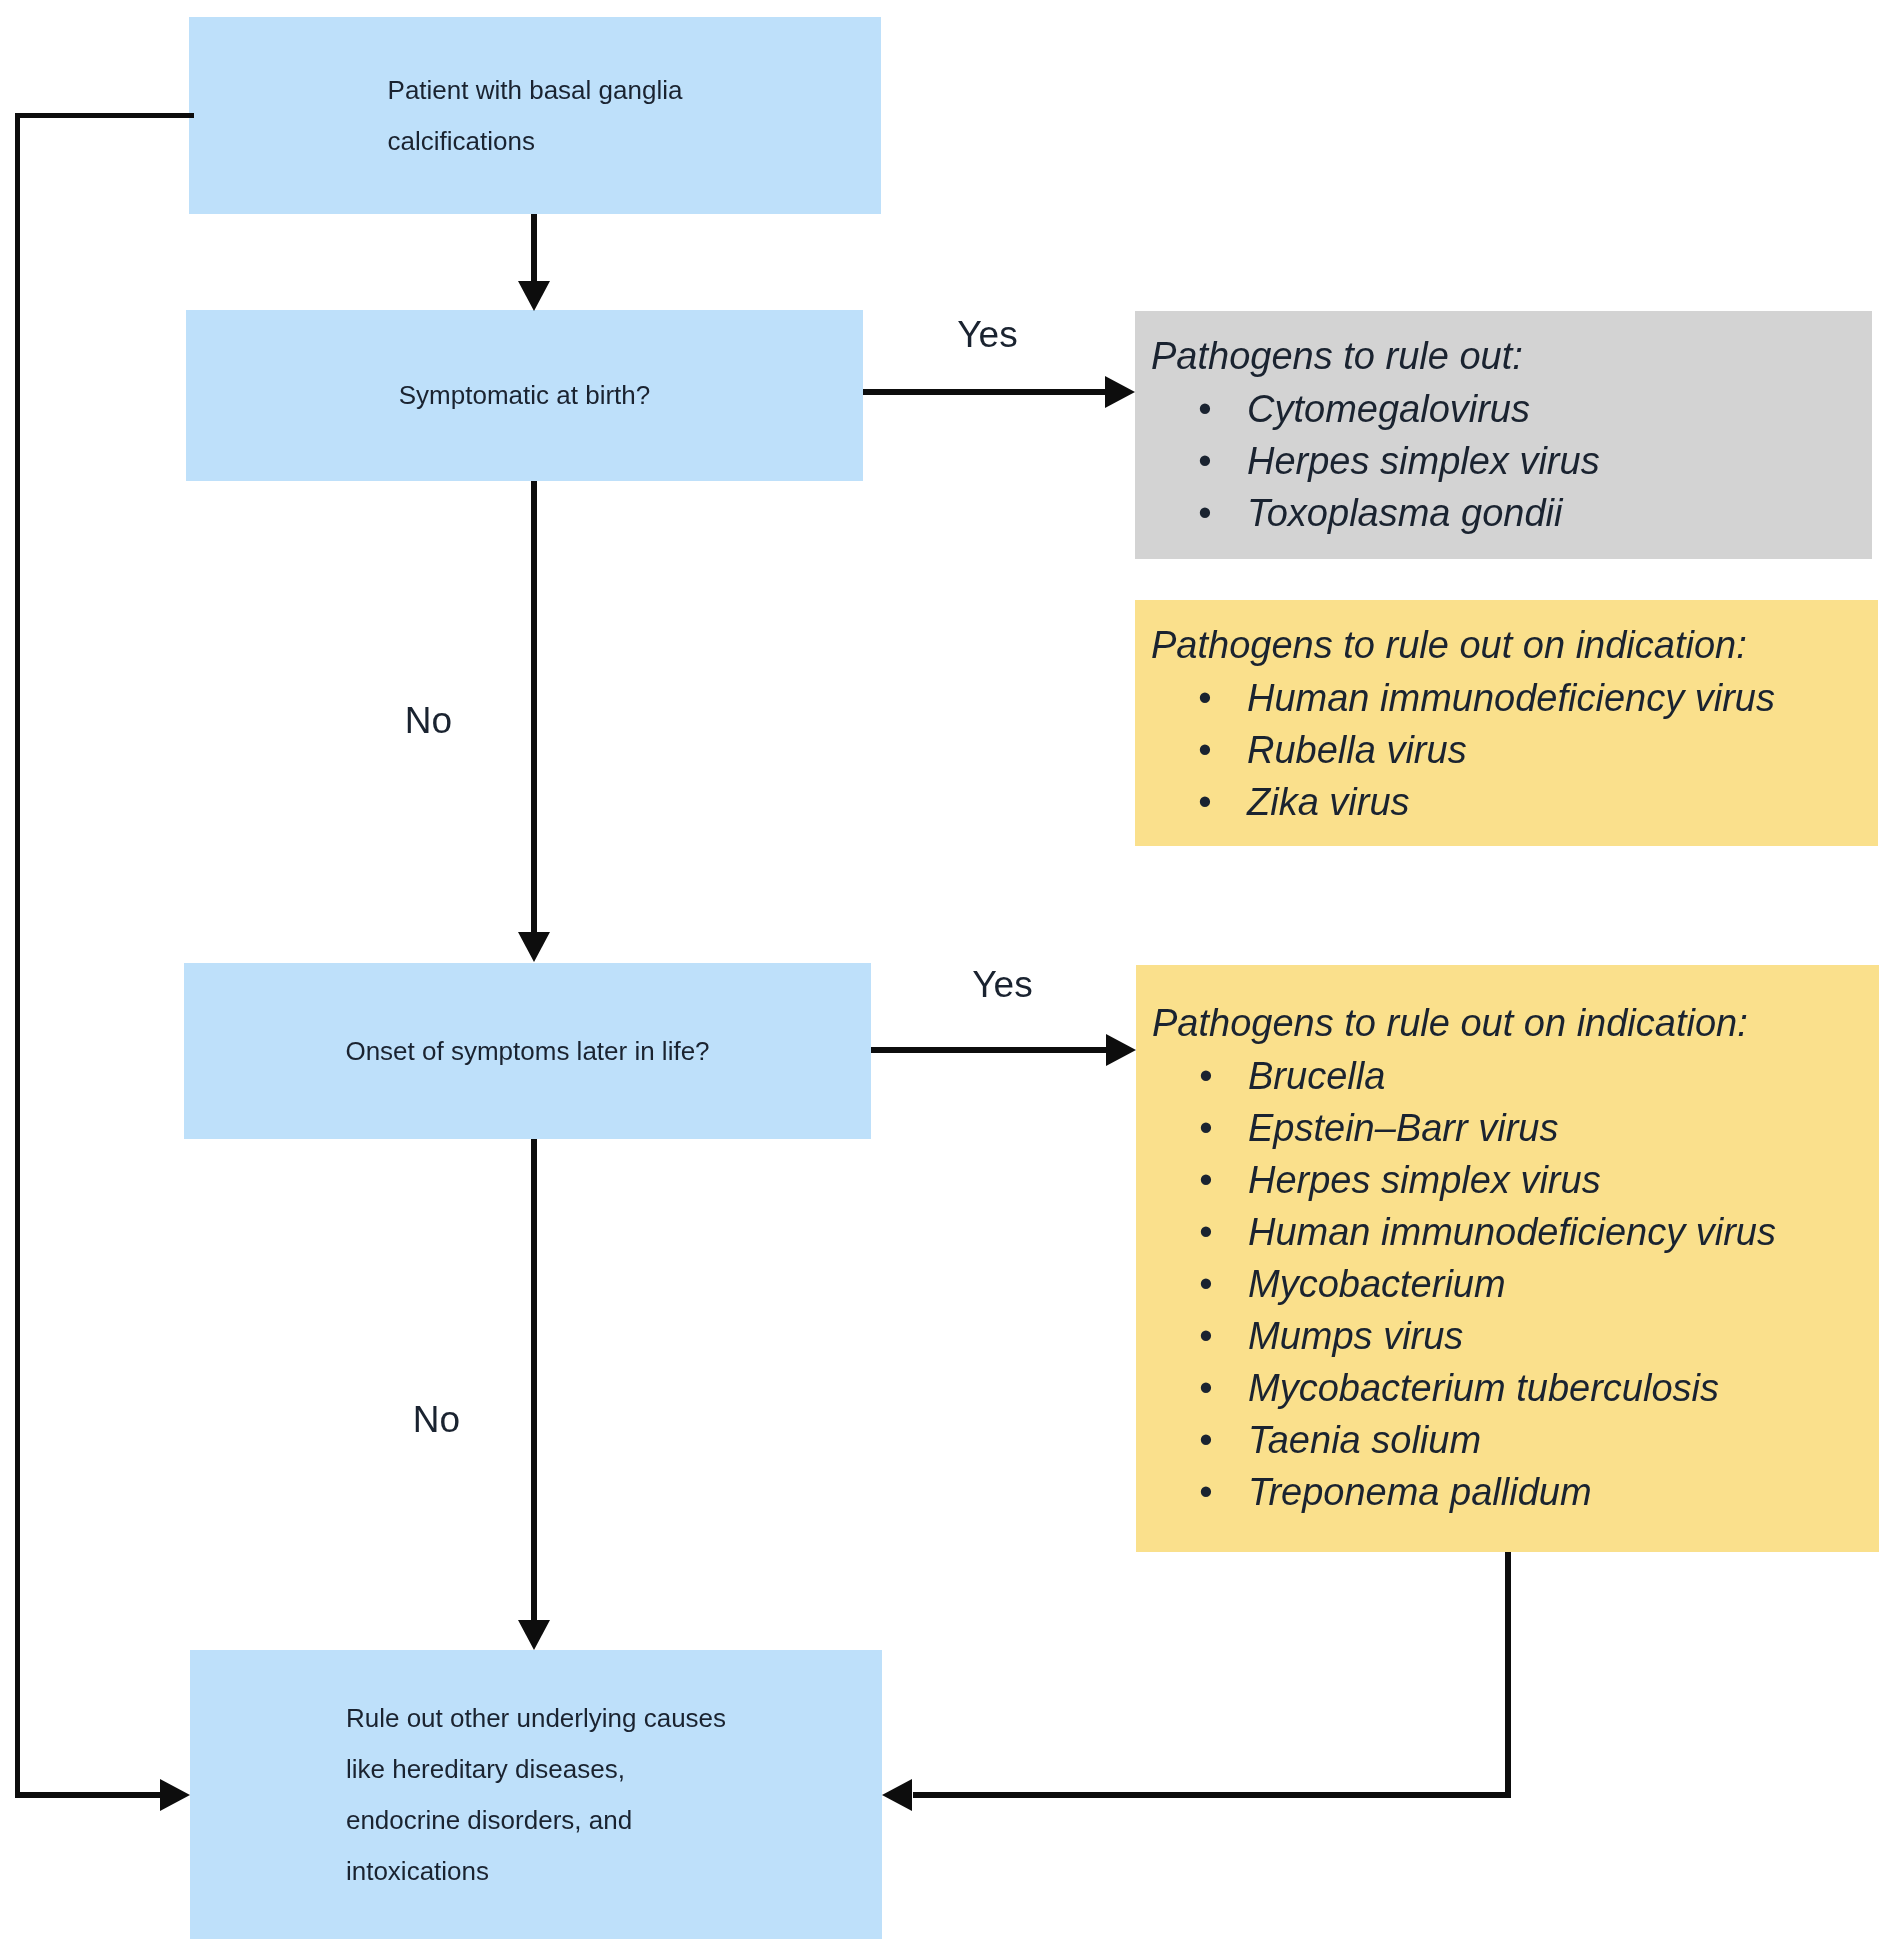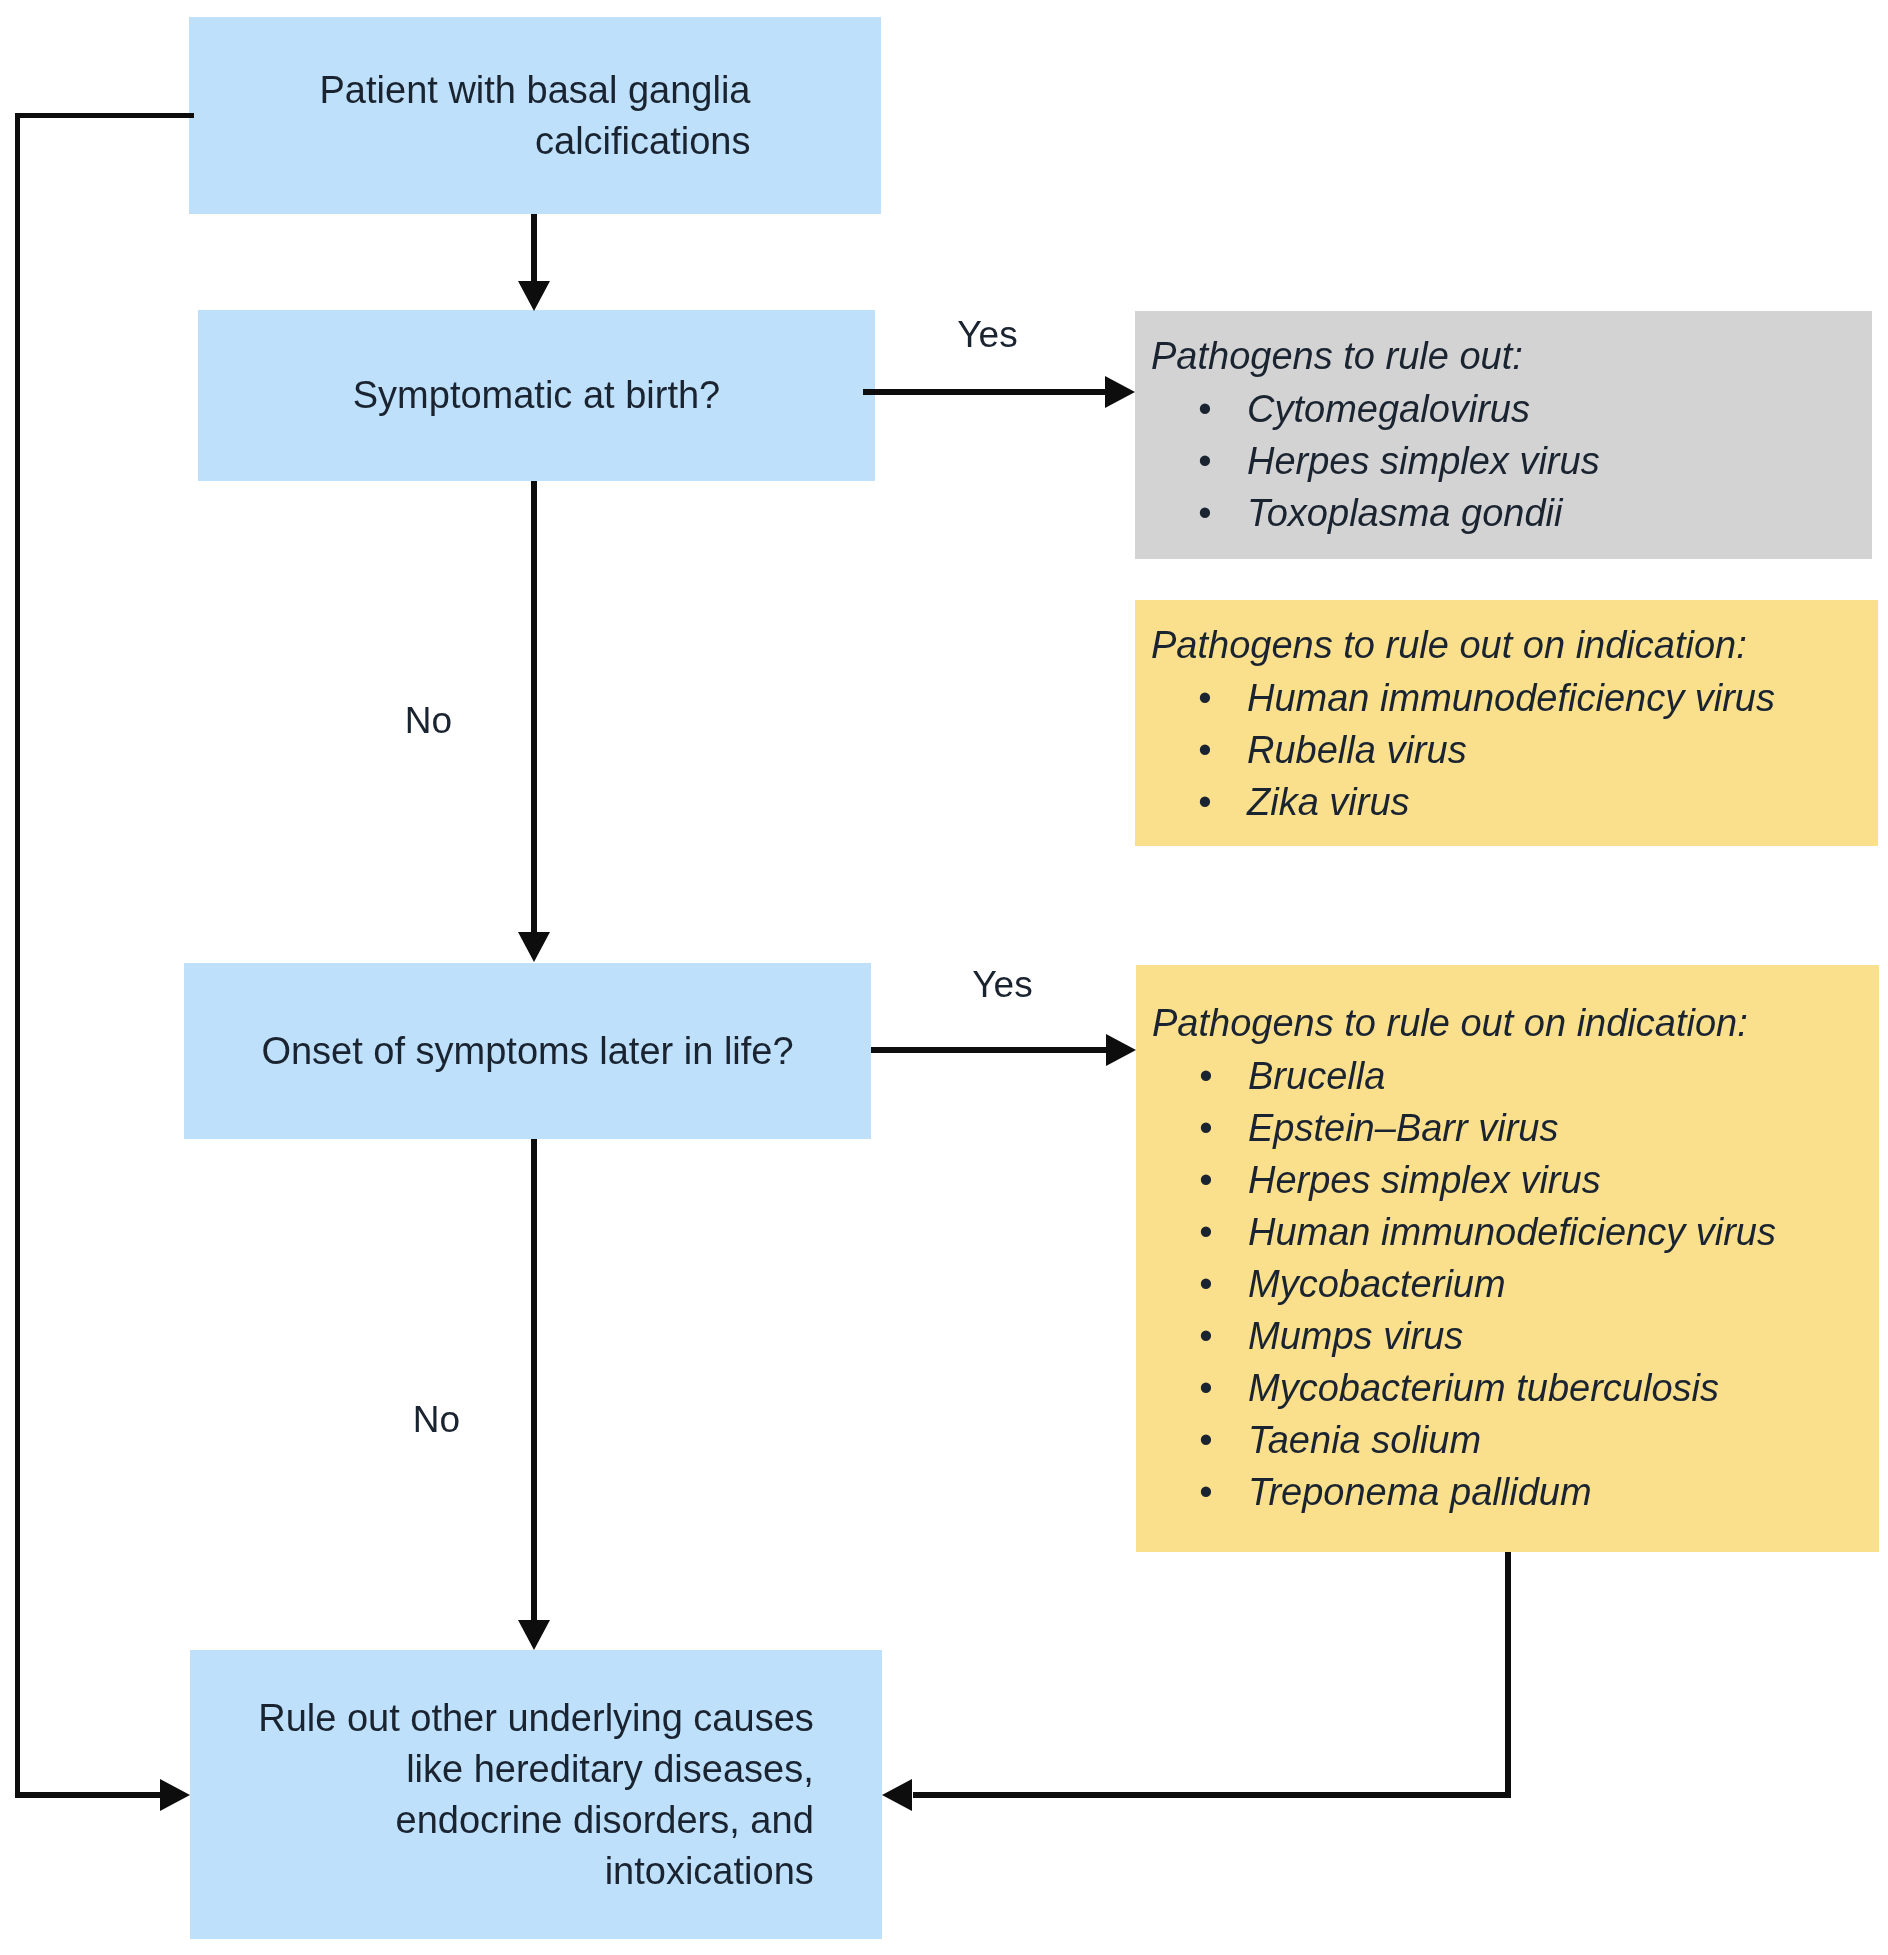--- a/index.html
+++ b/index.html
@@ -11,22 +11,22 @@
     font-family: "Liberation Sans", sans-serif;
     color: var(--text, #1a2330);
     overflow: hidden;
   }
   .node {
     position: absolute;
     box-sizing: border-box;
     display: flex;
     align-items: center;
     justify-content: center;
-    text-align: right;
-    font-size: 38px;
+    text-align: left;
+    font-size: 26px;
     line-height: 51px;
   }
   .node-text { white-space: pre-line; }
   .box-blue   { background: var(--box-blue, #bee0fa); }
   .box-gray   { background: var(--box-gray, #d3d3d3); }
   .box-yellow { background: var(--box-yellow, #fae08c); }
   .list-box {
     position: absolute;
     box-sizing: border-box;
     font-size: 38px;
@@ -79,21 +79,21 @@
 </head>
 <body>
 
 <div class="canvas">
 
   <div class="node box-blue" style="left:189px; top:17px; width:692px; height:197px; padding:0 89px;">
     <span class="node-text">Patient with basal ganglia
 calcifications</span>
   </div>
 
-  <div class="node box-blue" style="left:186px; top:310px; width:677px; height:171px; padding:0 38px;margin-left:12px;">
+  <div class="node box-blue" style="left:186px; top:310px; width:677px; height:171px; padding:0 38px;">
     <span class="node-text">Symptomatic at birth?</span>
   </div>
 
   <div class="list-box box-gray" style="left:1135px; top:311px; width:737px; height:248px;">
     <div class="list-title">Pathogens to rule out:</div>
     <ul>
         <li>Cytomegalovirus</li>
         <li>Herpes simplex virus</li>
         <li>Toxoplasma gondii</li>
       </ul>

